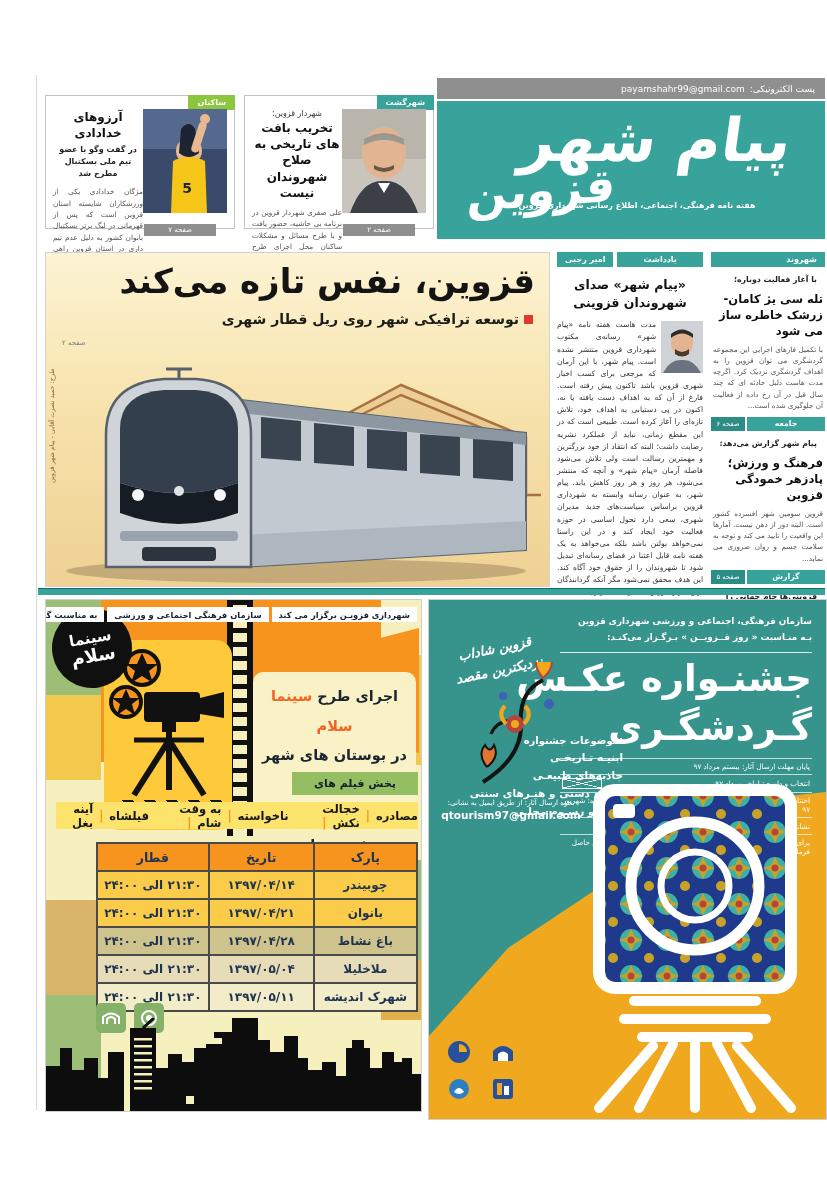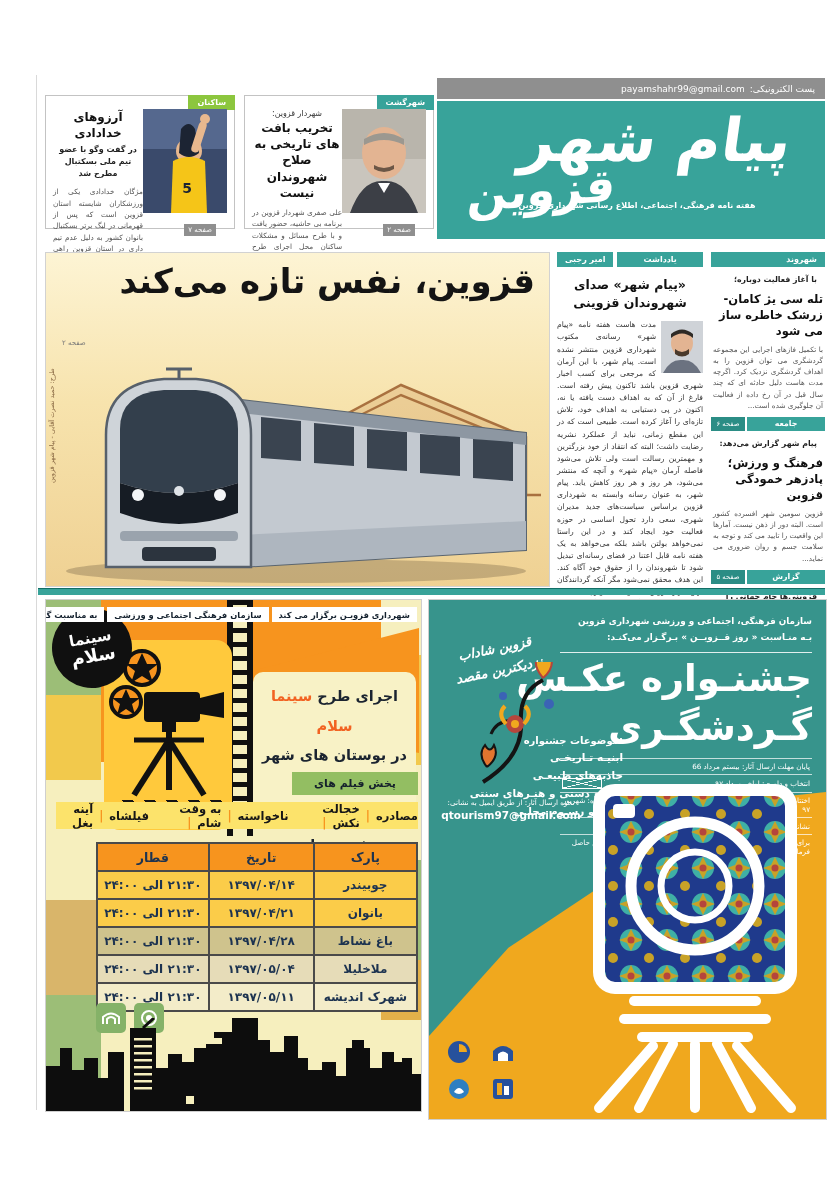--- a/index.html
+++ b/index.html
@@ -21,21 +21,21 @@
   .card2{left:244px;top:95px;width:188px;height:132px;}
   .tab{position:absolute;top:-1px;right:-1px;height:15px;padding:0 9px;color:#fff;font-size:8px;
        font-weight:bold;display:flex;align-items:center;}
   .cphoto{position:absolute;top:13px;right:7px;width:84px;height:104px;overflow:hidden;}
   .ctext{position:absolute;top:13px;left:7px;width:90px;text-align:center;}
   .ckick{font-size:8px;color:#333;margin-bottom:2px;}
   .ctitle{font-size:12px;font-weight:bold;color:#111;line-height:1.35;}
   .csub{font-size:8px;font-weight:bold;color:#222;margin-top:3px;line-height:1.5;}
   .cbody{font-size:7.3px;color:#555;text-align:justify;margin-top:6px;line-height:1.55;}
   .badge{position:absolute;bottom:-8px;right:18px;background:#8F8F8F;color:#fff;font-size:7px;
-         padding:2px 4px;}
+         padding:2px 24px;}
   
   .mainart{left:45px;top:252px;width:503px;height:333px;border:1px solid #d2d2d2;overflow:hidden;
            background:linear-gradient(180deg,#fdf4d4 0%,#f7e3ad 45%,#efd193 100%);}
   .headline{right:14px;top:8px;font-size:34px;font-weight:bold;color:#141414;letter-spacing:-1px;}
   .subhead{right:16px;top:58px;font-size:14px;font-weight:bold;color:#1c1c1c;display:flex;align-items:center;gap:5px;}
   .redsq{width:9px;height:9px;background:#e03a2f;display:inline-block;}
   .pref{left:16px;top:86px;font-size:7px;color:#777;}
   .vcred{left:2px;top:230px;font-size:6.5px;color:#8a6a45;transform:rotate(-90deg);transform-origin:left top;white-space:nowrap;}
   
   .notecol{left:557px;top:252px;width:146px;height:333px;}
@@ -181,20 +181,24 @@
     <div class="ctext">
       <div class="ckick">شهردار قزوین:</div>
       <div class="ctitle">تخریب بافت های تاریخی به صلاح شهروندان نیست</div>
       <div class="cbody">علی صفری شهردار قزوین در برنامه بی حاشیه، حضور یافت و با طرح مسائل و مشکلات ساکنان محل اجرای طرح ساماندهی امام زاده حسین، اقدامات شهرداری قزوین را...</div>
     </div>
     <div class="badge">صفحه ۲</div>
   </div>
 
   <div class="abs mainart">
     <div class="abs headline rtl">قزوین، نفس تازه می‌کند</div>
+    <div class="abs subhead rtl">
+      <span class="redsq"></span>
+      <span>توسعه ترافیکی شهر روی ریل قطار شهری</span>
+    </div>
     <div class="abs pref">صفحه ۲</div>
     <div class="abs vcred rtl">طرح: حمید نصرت آقایی - پیام شهر قزوین</div>
     <svg class="abs" style="left:0;top:92px" width="503" height="241" viewBox="0 0 503 241">
 
       <g stroke="#a9713f" stroke-width="2.5" fill="rgba(206,148,86,0.28)">
         <path d="M250 96 L355 40 L480 92 L480 150 L250 150 Z"></path>
         <path d="M262 96 L355 50 L468 96" fill="none"></path>
         <rect x="270" y="100" width="28" height="48"></rect>
         <rect x="320" y="100" width="28" height="48"></rect>
         <rect x="388" y="100" width="28" height="48"></rect>
@@ -462,21 +466,21 @@
       <div class="topic">آئیـن و رسـوم محلـی</div>
     </div>
 
     <div class="abs submit">
       <div class="submit-label rtl">نحوه ارسال آثار: از طریق ایمیل به نشانی:</div>
       <div class="submit-email">qtourism97@gmail.com</div>
     </div>
 
     <div class="abs sched">
       <div class="srow">
-          <span>پایان مهلت ارسال آثار: بیستم مرداد 66</span>
+          <span>پایان مهلت ارسال آثار: بیستم مرداد ۹۷</span>
         </div>
       <div class="srow">
           <span>انتخاب و داوری: اواخر مرداد ۹۷</span>
           <span class="sbox"></span>
         </div>
       <div class="srow">
           <span>اختتامیه جشنواره، اعلام اسامی برگزیدگان، اهدا جوایز و گشایش نمایشگاه: شهریور ۹۷</span>
         </div>
       <div class="srow sweb">
           <span>نشانی وب‌سایت سازمان:</span>

